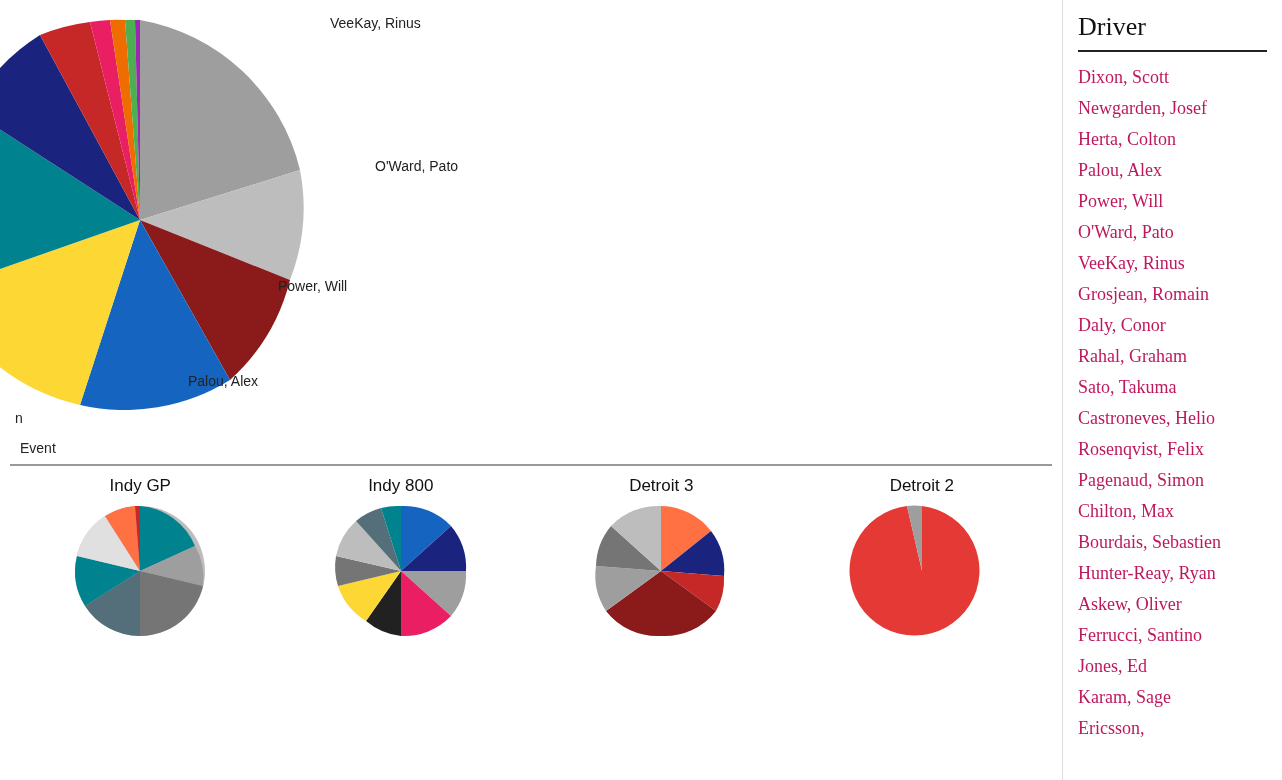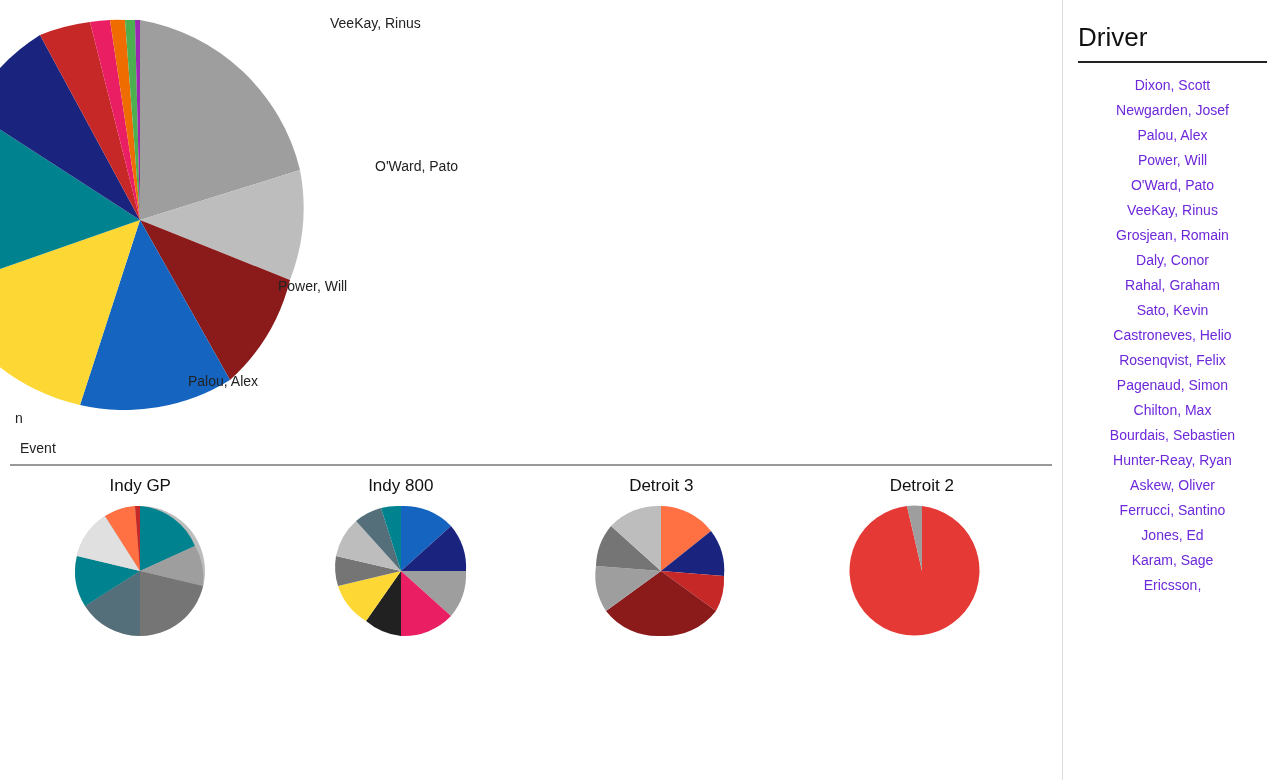--- a/index.html
+++ b/index.html
@@ -81,44 +81,44 @@
     }
 
     .small-pie-wrapper {
       width: 150px;
       height: 150px;
     }
 
     .sidebar {
       width: 220px;
       border-left: 1px solid #ddd;
-      padding: 22px 15px;
+      padding: 12px 15px;
       overflow-y: auto;
       height: 780px;
+      font-family: Liberation Serif, serif;
     }
 
     .sidebar-title {
       font-size: 26px;
       font-weight: 400;
       color: #111;
       margin-bottom: 10px;
       border-bottom: 2px solid #222;
       padding-bottom: 8px;
     }
 
     .driver-list {
       list-style: none;
     }
 
     .driver-list li {
-      font-size: 14px;
-      color: #6d28d9;
+      font-size: 18px;
+      color: #be185d;
       padding: 2px 0;
       line-height: 1.5;
-      text-align: center;
     }
   </style>
 </head>
 <body>
 
 <div class="main-content">
 
   <div class="chart-area">
 
     <div class="large-pie-container">
@@ -230,28 +230,29 @@
 
     </div>
   </div>
 </div>
 
 <div class="sidebar">
   <div class="sidebar-title">Driver</div>
   <ul class="driver-list">
   <li>Dixon, Scott</li>
       <li>Newgarden, Josef</li>
+      <li>Herta, Colton</li>
       <li>Palou, Alex</li>
       <li>Power, Will</li>
       <li>O'Ward, Pato</li>
       <li>VeeKay, Rinus</li>
       <li>Grosjean, Romain</li>
       <li>Daly, Conor</li>
       <li>Rahal, Graham</li>
-      <li>Sato, Kevin</li>
+      <li>Sato, Takuma</li>
       <li>Castroneves, Helio</li>
       <li>Rosenqvist, Felix</li>
       <li>Pagenaud, Simon</li>
       <li>Chilton, Max</li>
       <li>Bourdais, Sebastien</li>
       <li>Hunter-Reay, Ryan</li>
       <li>Askew, Oliver</li>
       <li>Ferrucci, Santino</li>
       <li>Jones, Ed</li>
       <li>Karam, Sage</li>

